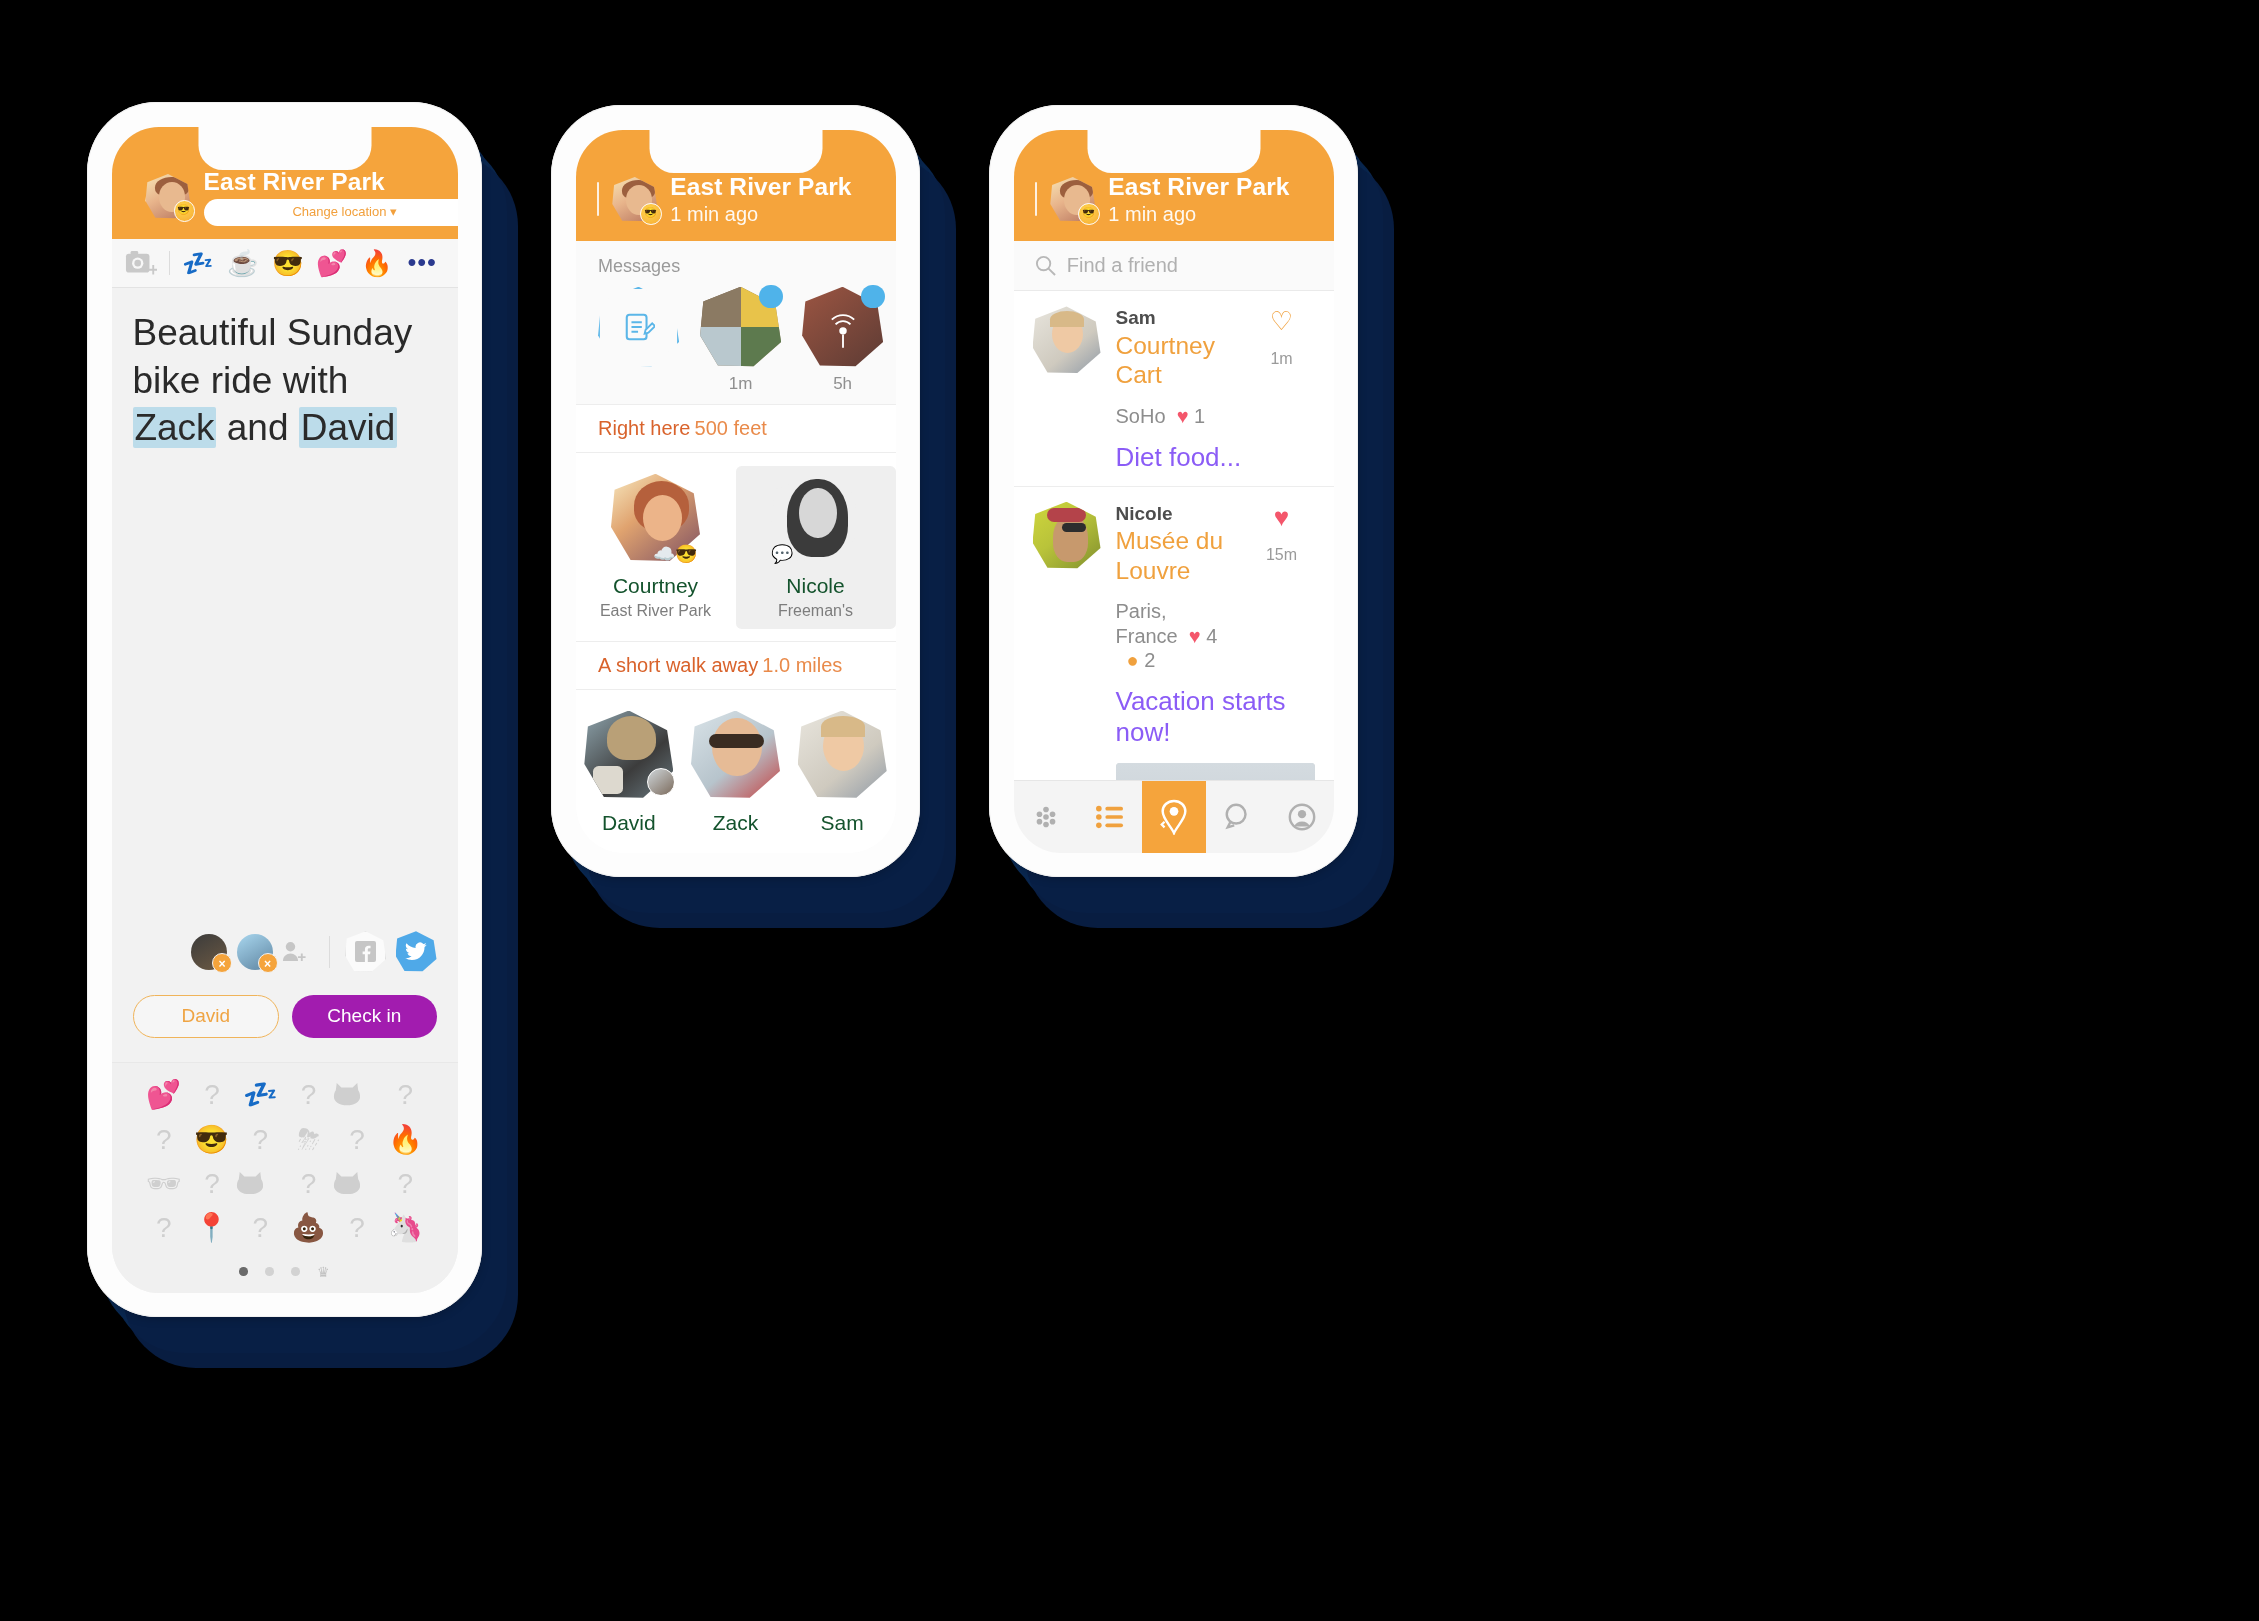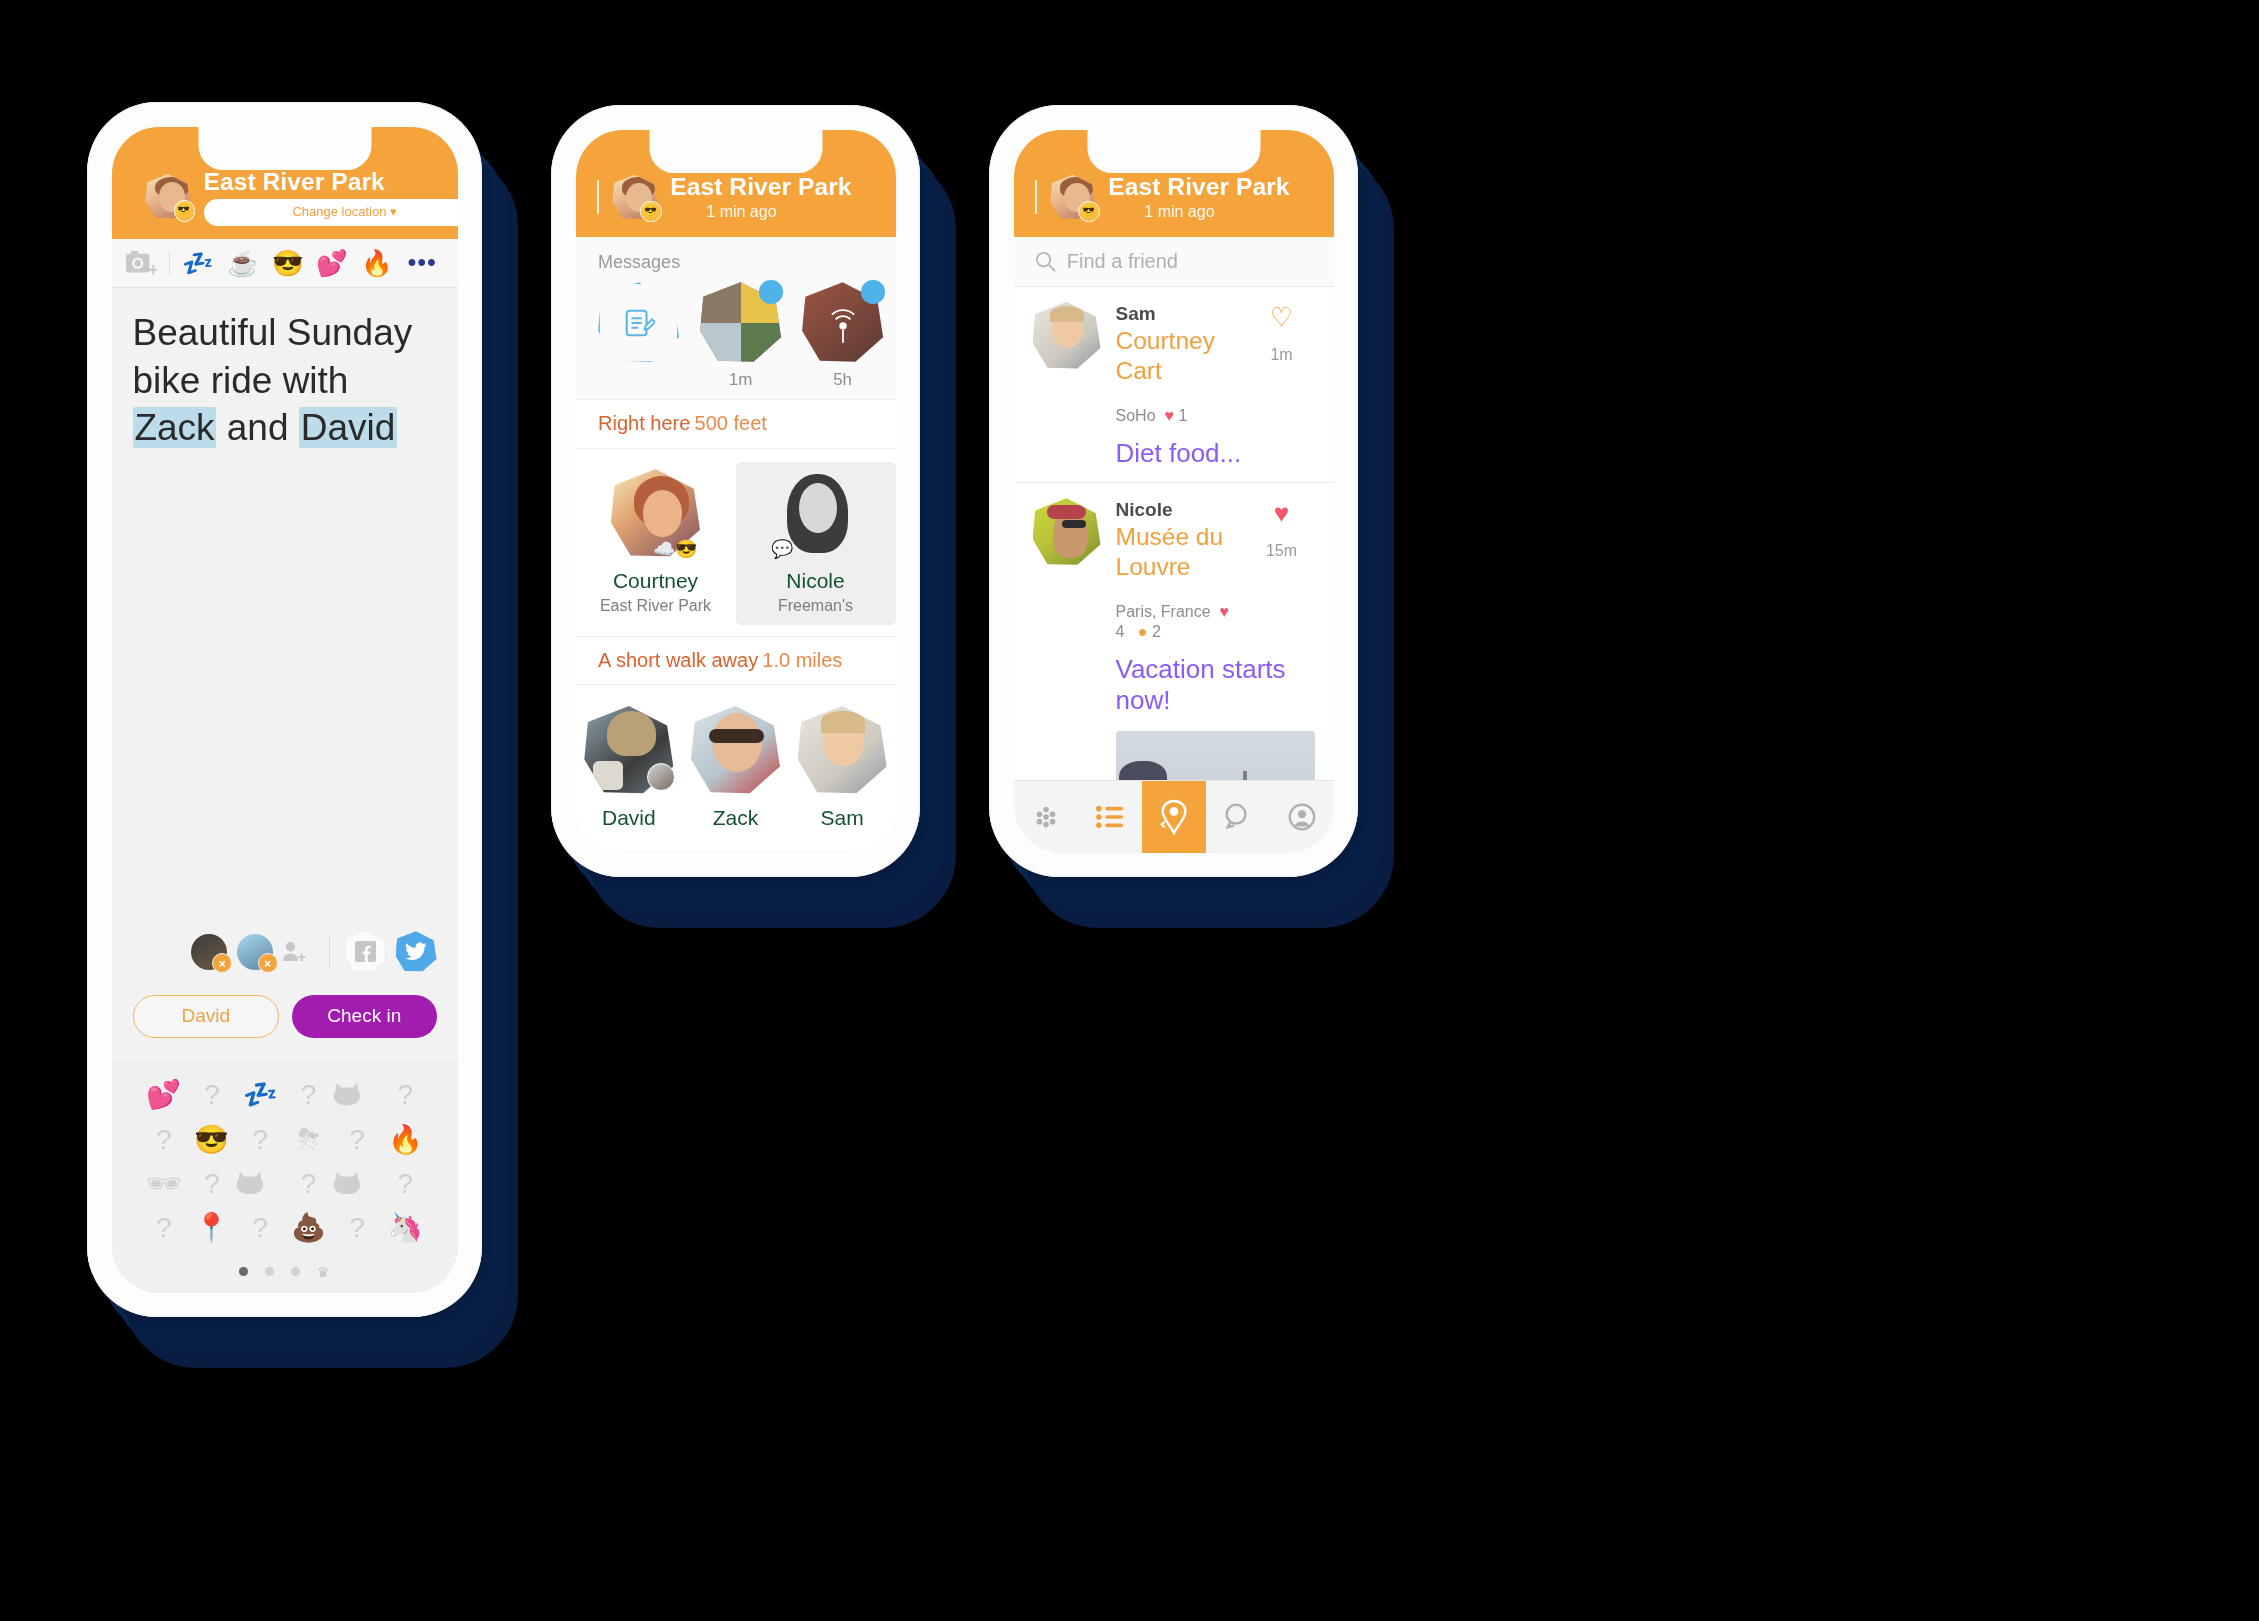--- a/index.html
+++ b/index.html
@@ -63,21 +63,21 @@
   }
   .hex .face{position:absolute;left:30%;top:18%;width:58%;height:66%;border-radius:50%;background:#e8b98f;}
   .hex .hair{position:absolute;left:22%;top:6%;width:74%;height:46%;border-radius:50% 50% 40% 40%;background:#9c5f3e;}
   .hdr-av .badge {
     position: absolute; right: -4.7px; bottom: -2.8px; width: 21.7px; height: 21.7px; border-radius: 50%;
     background: radial-gradient(circle at 40% 35%, #ffd84d, #f7a935);
     border: 1.9px solid #fff; font-size: 10.4px; line-height: 18px; text-align: center;
   }
   .hdr-txt { line-height: 1.15; }
   .hdr-title { font-size: 24.5px; font-weight: bold; letter-spacing: 0.1px; }
-  .hdr-sub { font-size: 16px; color: rgba(255,255,255,.93); margin-top: 2.8px; margin-left: 36px; }
+  .hdr-sub { font-size: 20px; color: rgba(255,255,255,.93); margin-top: 2.8px; }
   .chg-loc {
     display: inline-block; background: #fff; color: #f2a03c;
     border-radius: 15px; font-size: 13px; padding: 5.6px 0; text-align: center;
     width: 282px; margin-top: 3.8px; font-weight: 500;
   }
 
   
   .emoji-bar {
     display: flex; align-items: center; gap: 0;
     background: #f7f7f7; border-bottom: 0.9px solid #e3e3e3;
@@ -165,21 +165,21 @@
   .search-bar { display:flex; align-items:center; gap:11.3px; padding: 13px 21px; background:#fafafa; border-bottom:0.9px solid #eaeaea; }
   .search-bar .mag { color:#b8b8b8; font-size: 20px; }
   .search-bar .ph { color:#b0b0b0; font-size: 20px; }
 
   .post { background:#fff; border-bottom: 0.9px solid #ededed; padding: 15px 19px 13px; }
   .post-head { display:flex; gap: 15px; }
   .post-av { width: 68px; height: 68px; flex:0 0 auto; }
   .post-main { flex:1; line-height:1.22; }
   .post-user { font-size: 19px; color: #4d4d4d; font-weight: bold; }
   .post-place { font-size: 24.5px; color: #f0a13e; margin-top: 0.9px; }
-  .post-meta { font-size: 16px; color:#8d8d8d; margin-top: 20px; }
+  .post-meta { font-size: 20px; color:#8d8d8d; margin-top: 14px; }
   .post-meta .hrt { color:#f4566b; }
   .post-meta .cm { color:#f0a13e; }
   .post-right { width: 66px; text-align:center; flex:0 0 auto; }
   .post-right .heart { font-size: 26px; color:#f0a13e; }
   .post-right .heart.filled { color:#f4566b; }
   .post-right .ago { font-size: 16px; color:#9a9a9a; margin-top: 13px; }
   .post-body { font-size: 26px; color:#8b5cf6; margin: 13px 0 0 83px; }
   .post-photo { margin: 15px 0 0 83px; height: 250px; border-radius: 3.8px; overflow:hidden; position:relative; background:#cfd6da; }
 
   .tabbar { display:flex; height: 73px; flex:0 0 auto; background:#f4f4f4; border-top:0.9px solid #e6e6e6; }

